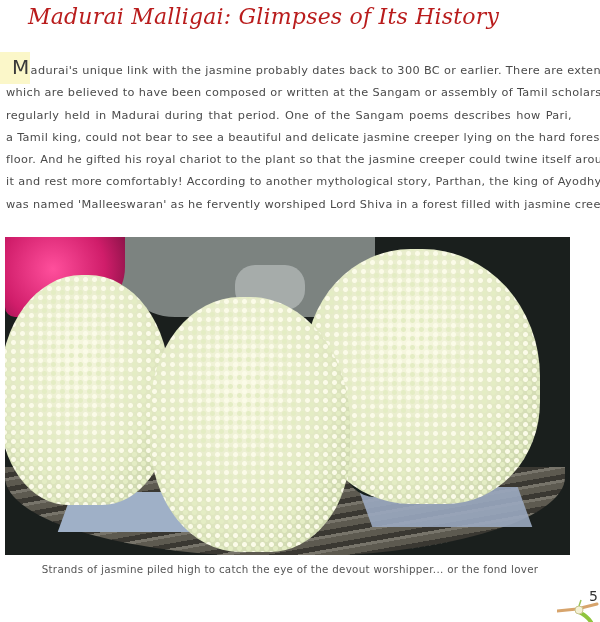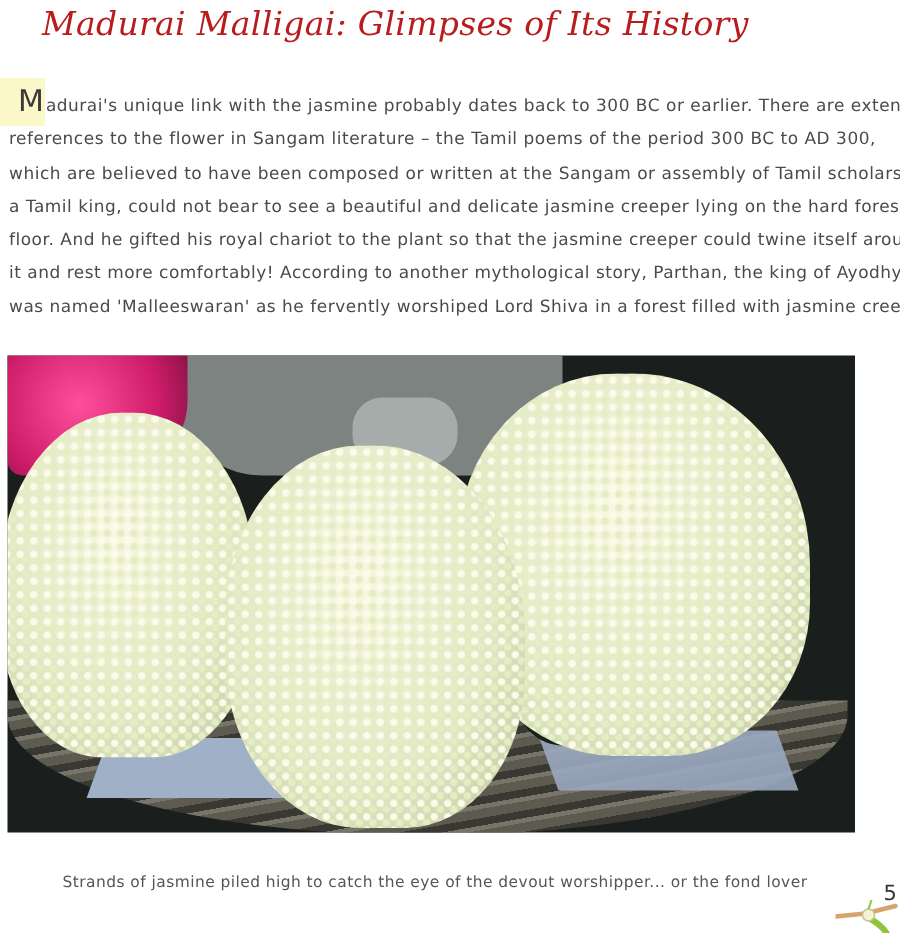--- a/index.html
+++ b/index.html
@@ -45,39 +45,39 @@
     background:
       radial-gradient(circle, #fbfbe8 2px, transparent 3px) 0 0 / 9px 9px,
       radial-gradient(circle, #e4edc4 2px, transparent 3px) 4px 4px / 9px 9px,
       radial-gradient(ellipse at 45% 35%, #f8f8e2, #dfe6c0 60%, #b9c59a);
   }
   .m1 { left: -5px; top: 38px; width: 170px; height: 230px; border-radius: 48% 48% 40% 40%; }
   .m2 { left: 145px; top: 60px; width: 200px; height: 255px; border-radius: 45% 50% 40% 45%; }
   .m3 { left: 300px; top: 12px; width: 235px; height: 255px; border-radius: 45% 50% 40% 45%; }
   .gap { position: absolute; left: 340px; top: 200px; width: 60px; height: 60px; background: #16201c; border-radius: 50%; }
   .caption {
-    position: absolute; left: 0; top: 582px; width: 580px; text-align: center;
+    position: absolute; left: 0; top: 563px; width: 580px; text-align: center;
     font-size: 10.3px; color: #555; letter-spacing: 0.3px;
   }
   .page-num {
     position: absolute; left: 589px; top: 588px; font-size: 14px; color: #333;
   }
   .ornament { position: absolute; left: 557px; top: 598px; width: 43px; height: 24px; }
 </style>
 </head>
 <body>
 
 <div class="title">Madurai Malligai: Glimpses of Its History</div>
 
 <div class="dropcap-bg"></div>
 
 <div class="body-text">
   <span class="line"><span class="dropcap">M</span><span>adurai's unique link with the jasmine probably dates back to 300 BC or earlier. There are extensive</span></span>
-  <span class="line">references to the flower in Sangam literature – the Tamil poems of the period 300 BC to AD 300,</span>
   <span class="line">which are believed to have been composed or written at the Sangam or assembly of Tamil scholars,</span>
+  <span class="line">regularly held in Madurai during that period. One of the Sangam poems describes how Pari,</span>
   <span class="line">a Tamil king, could not bear to see a beautiful and delicate jasmine creeper lying on the hard forest</span>
   <span class="line">floor. And he gifted his royal chariot to the plant so that the jasmine creeper could twine itself around</span>
   <span class="line">it and rest more comfortably! According to another mythological story, Parthan, the king of Ayodhya,</span>
   <span class="line last">was named 'Malleeswaran' as he fervently worshiped Lord Shiva in a forest filled with jasmine creepers.</span>
 </div>
 
 <div class="photo" aria-label="Heaps of white jasmine strands in a wicker basket, with pink roses in the background">
   <div class="bg-cloth"></div>
   <div class="bg-cloth2"></div>
   <div class="roses"></div>

